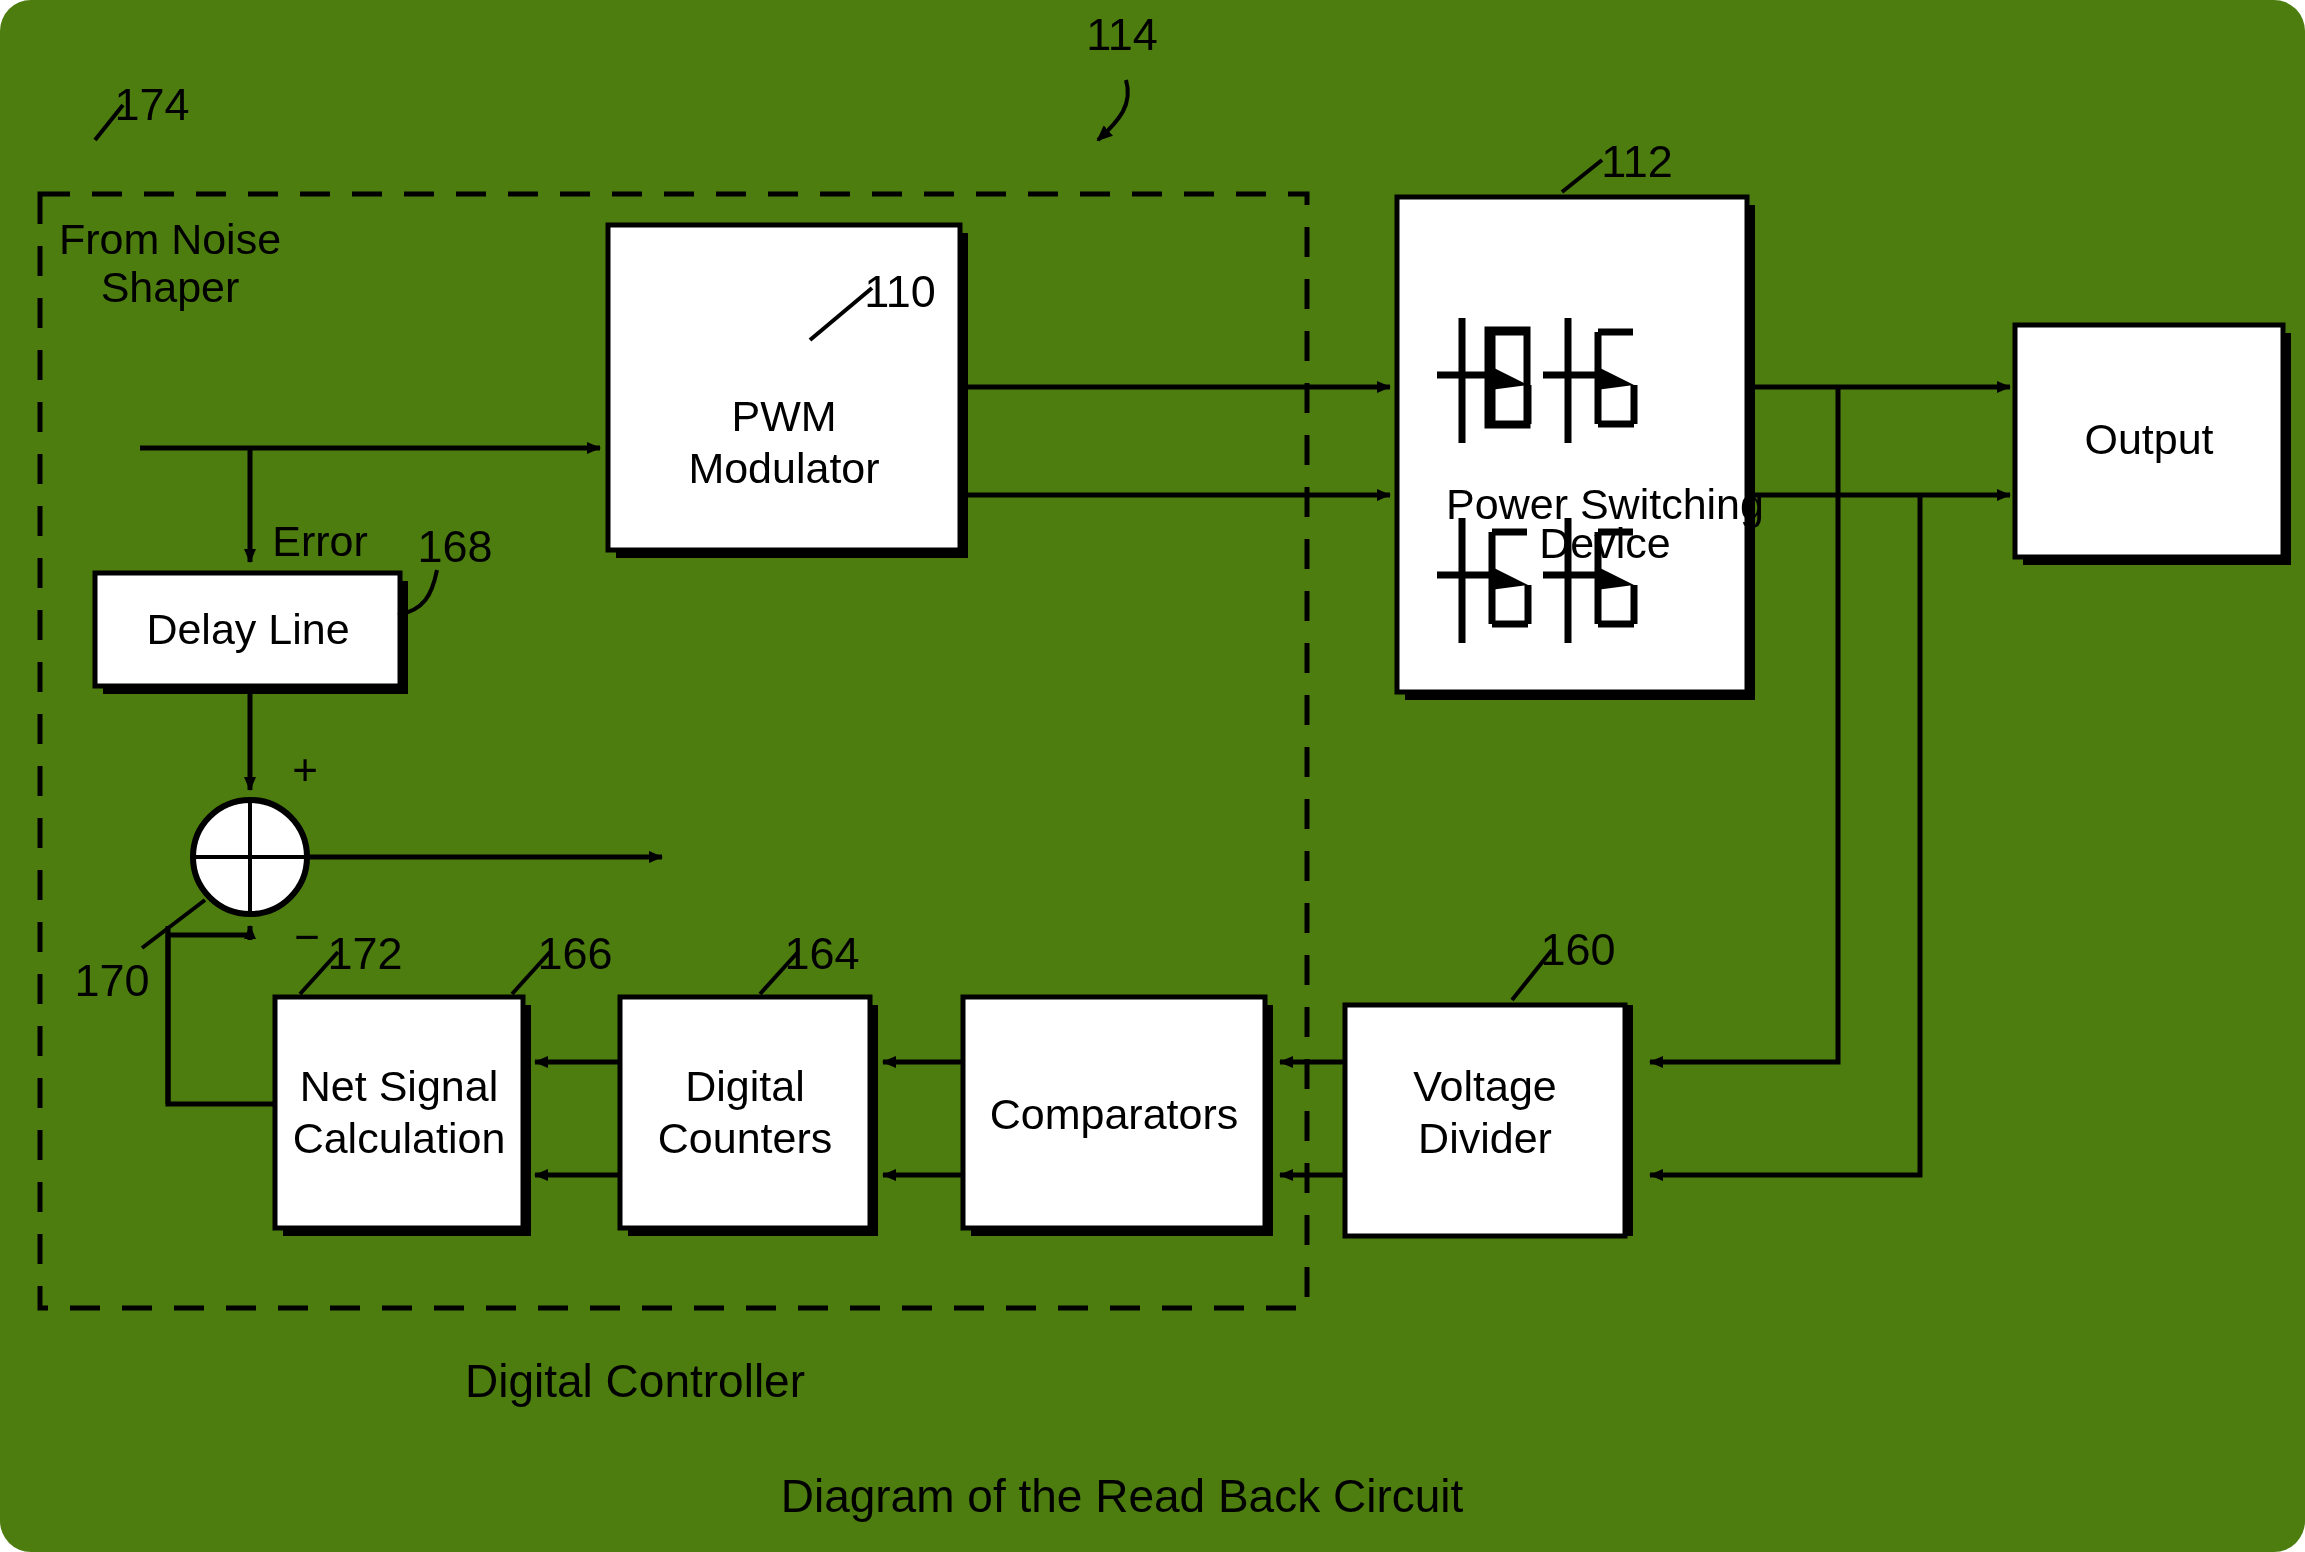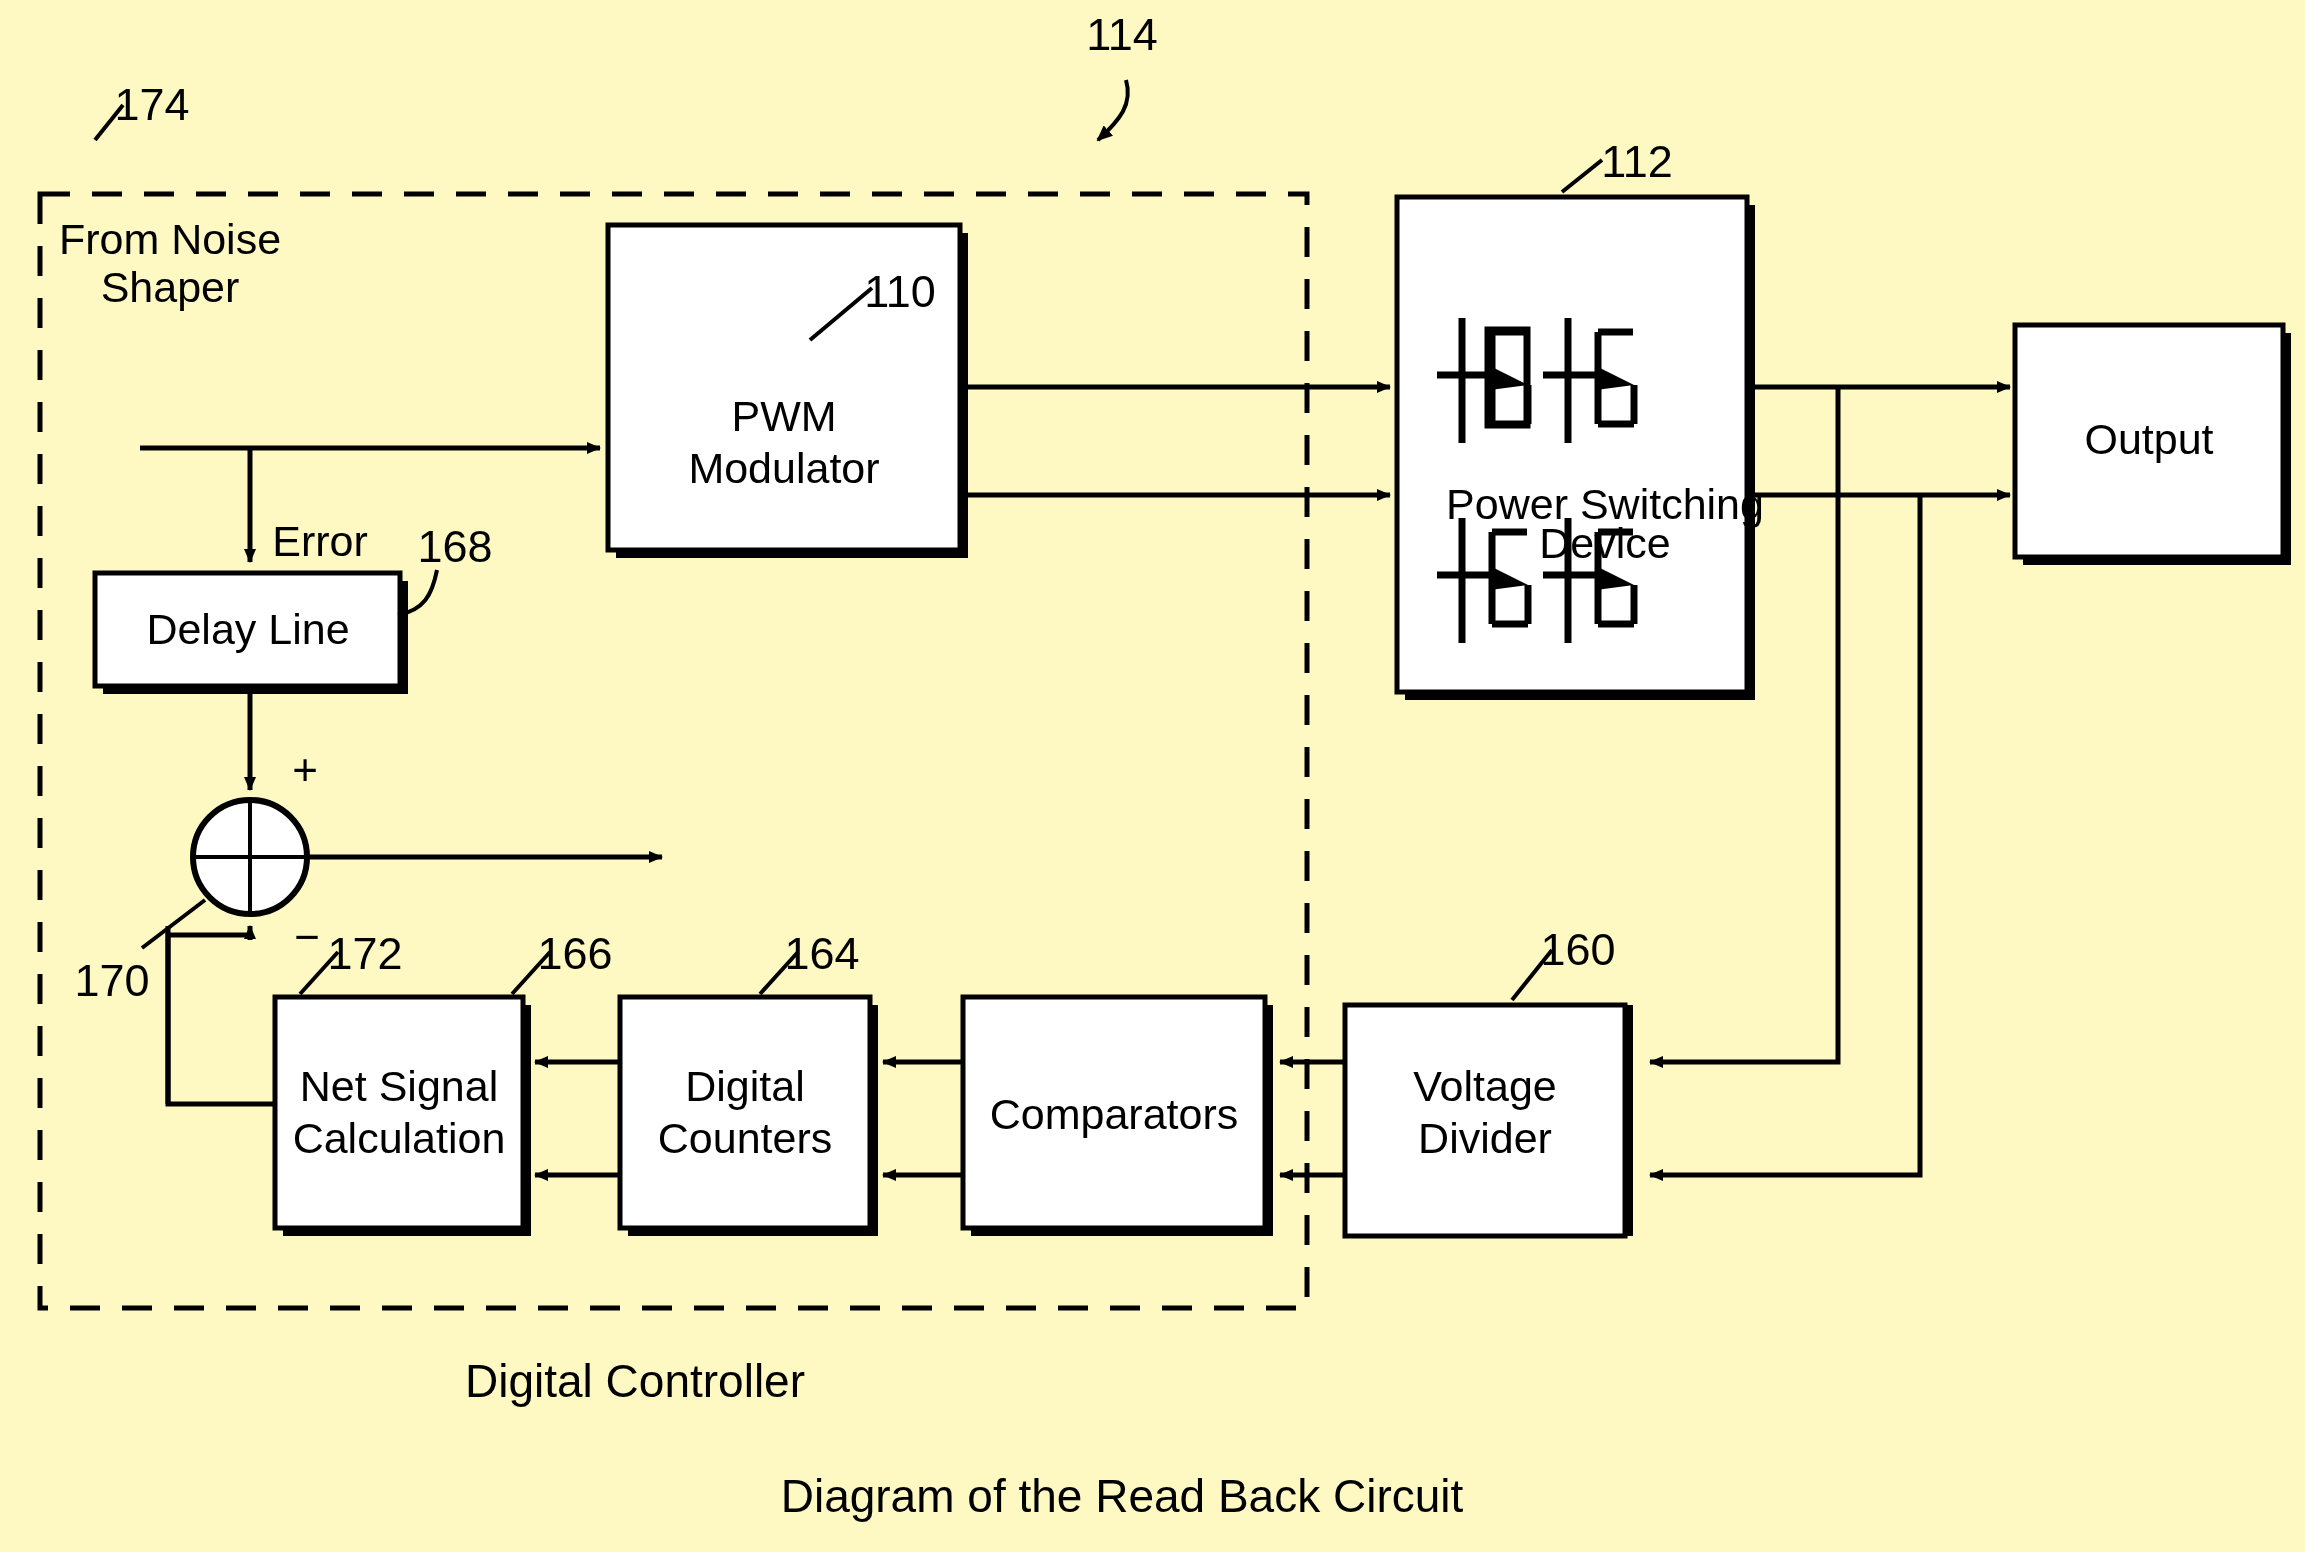--- a/index.html
+++ b/index.html
@@ -8,22 +8,23 @@
     background: #ffffff;
   }
   body {
     font-family: "Liberation Sans", sans-serif;
     color: #000000;
   }
   #canvas {
     position: relative;
     width: 2305px;
     height: 1552px;
-    background: #fef9c3;
+    background: #4d7c0f;
     overflow: hidden;
+    border-radius: 31px;
   }
   svg#diagram {
     position: absolute;
     left: 0;
     top: 0;
     width: 2305px;
     height: 1552px;
   }
   .blk-label {
     font-family: "Liberation Sans", sans-serif;

